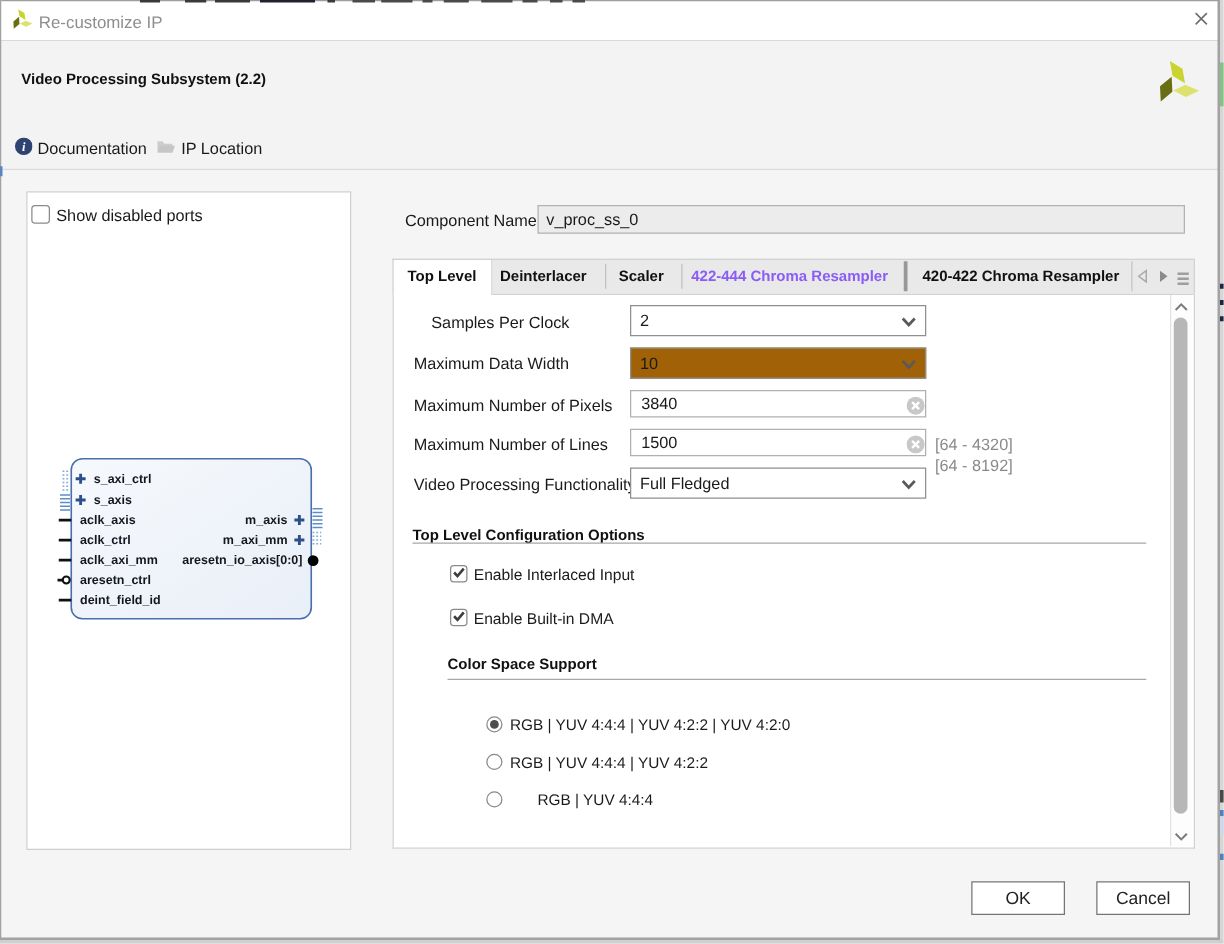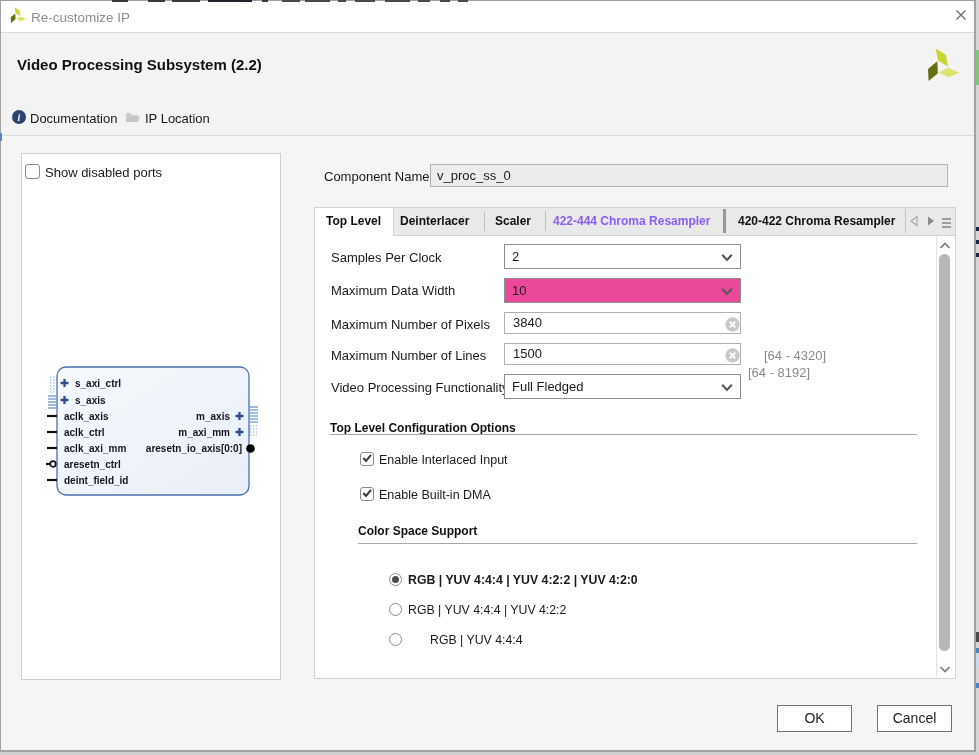--- a/index.html
+++ b/index.html
@@ -16,21 +16,21 @@
   <polygon points="8.9,2.7 19,9 21,20.5 11,14.5" fill="#c9d42e"></polygon>
   <polygon points="10.3,15.3 1,22.9 1.6,35.1 10.9,27.3" fill="#6a6e12"></polygon>
   <polygon points="11.7,26.4 21.2,21.7 32.4,26.5 21.6,31.6" fill="#dde26e"></polygon>
 </svg>
 <div class="abs" style="left:31px;top:9.5px;font-size:13.5px;color:#8e8e8e;">Re-customize IP</div>
 <svg class="abs" style="left:955px;top:9px;" width="12" height="12" viewBox="0 0 12 12">
   <path d="M1.5 1.5 L10.5 10.5 M10.5 1.5 L1.5 10.5" stroke="#6e6e6e" stroke-width="1.3"></path>
 </svg>
 
 <div class="abs" style="left:0;top:33px;width:979px;height:102px;background:#f3f3f3;border-bottom:1px solid #dbdbdb;"></div>
-<div class="abs" style="left:17px;top:56px;font-size:15px;font-weight:bold;color:#111;">Video Processing Subsystem (2.2)</div>
+<div class="abs" style="left:17px;top:56px;font-size:12px;font-weight:bold;color:#111;">Video Processing Subsystem (2.2)</div>
 <svg class="abs" style="left:927px;top:46px;" width="34" height="36" viewBox="0 0 34 36">
   <polygon points="8.9,2.7 19,9 21,20.5 11,14.5" fill="#c9d42e"></polygon>
   <polygon points="10.3,15.3 1,22.9 1.6,35.1 10.9,27.3" fill="#6a6e12"></polygon>
   <polygon points="11.7,26.4 21.2,21.7 32.4,26.5 21.6,31.6" fill="#dde26e"></polygon>
 </svg>
 
 <svg class="abs" style="left:12px;top:110px;" width="14" height="14" viewBox="0 0 14 14">
   <circle cx="7" cy="7" r="7" fill="#2e4372"></circle>
   <text x="7" y="10.6" font-size="10" font-family="Liberation Serif" font-style="italic" font-weight="bold" fill="#fff" text-anchor="middle">i</text>
 </svg>
@@ -151,47 +151,47 @@
 
 <div class="abs" style="left:936px;top:236px;width:17px;height:441px;background:#fdfdfd;border-left:1px solid #e3e3e3;"></div>
 <svg class="abs" style="left:939px;top:241px;" width="12" height="9" viewBox="0 0 12 9">
   <path d="M1.5 7 L6 2.5 L10.5 7" fill="none" stroke="#7a7a7a" stroke-width="1.6"></path>
 </svg>
 <svg class="abs" style="left:939px;top:665px;" width="12" height="9" viewBox="0 0 12 9">
   <path d="M1.5 2 L6 6.5 L10.5 2" fill="none" stroke="#7a7a7a" stroke-width="1.6"></path>
 </svg>
 <div class="abs" style="left:939px;top:254px;width:11px;height:397px;background:#b7b7b7;border-radius:5.5px;"></div>
 
-<div class="abs lbl" style="left:331px;top:249.5px;">Samples Per Clock</div>
+<div class="abs lbl" style="left:345px;top:249.5px;">Samples Per Clock</div>
 <div class="abs" style="left:504px;top:244px;width:237px;height:25px;background:#fff;border:1px solid #8f8f8f;font-size:13px;color:#1a1a1a;line-height:23px;padding-left:7px;box-sizing:border-box;">2</div>
 <svg class="abs" style="left:721px;top:253px;" width="12" height="9" viewBox="0 0 12 9">
   <path d="M1.2 1.8 L6 7 L10.8 1.8" fill="none" stroke="#5a5a5a" stroke-width="2.2"></path>
 </svg>
 
 <div class="abs lbl" style="left:331px;top:283px;">Maximum Data Width</div>
-<div class="abs" style="left:504px;top:277.5px;width:237px;height:25px;background:#ec4899;border:1px solid #8f8f8f;font-size:13px;color:#1a1a1a;line-height:23px;padding-left:7px;box-sizing:border-box;">10</div>
+<div class="abs" style="left:504px;top:277.5px;width:237px;height:25px;background:#a16207;border:1px solid #8f8f8f;font-size:13px;color:#1a1a1a;line-height:23px;padding-left:7px;box-sizing:border-box;">10</div>
 <svg class="abs" style="left:721px;top:286.5px;" width="12" height="9" viewBox="0 0 12 9">
   <path d="M1.2 1.8 L6 7 L10.8 1.8" fill="none" stroke="#5a5a5a" stroke-width="2.2"></path>
 </svg>
 
 <div class="abs lbl" style="left:331px;top:316.5px;">Maximum Number of Pixels</div>
 <div class="abs" style="left:504px;top:312px;width:237px;height:22px;background:#fff;border:1px solid #b0b0b0;font-size:13px;color:#1a1a1a;line-height:20px;padding-left:8px;box-sizing:border-box;">3840</div>
 <svg class="abs" style="left:724.5px;top:316.5px;" width="15" height="15" viewBox="0 0 15 15">
   <circle cx="7.5" cy="7.5" r="7.2" fill="#c8c8c8"></circle>
   <path d="M4.7 4.7 L10.3 10.3 M10.3 4.7 L4.7 10.3" stroke="#fff" stroke-width="1.9"></path>
 </svg>
 <div class="abs lbl" style="left:748px;top:317px;color:#8a8a8a;margin-top:48px;">[64 - 8192]</div>
 
 <div class="abs lbl" style="left:331px;top:347.5px;">Maximum Number of Lines</div>
 <div class="abs" style="left:504px;top:343px;width:237px;height:22px;background:#fff;border:1px solid #b0b0b0;font-size:13px;color:#1a1a1a;line-height:20px;padding-left:8px;box-sizing:border-box;">1500</div>
 <svg class="abs" style="left:724.5px;top:347.5px;" width="15" height="15" viewBox="0 0 15 15">
   <circle cx="7.5" cy="7.5" r="7.2" fill="#c8c8c8"></circle>
   <path d="M4.7 4.7 L10.3 10.3 M10.3 4.7 L4.7 10.3" stroke="#fff" stroke-width="1.9"></path>
 </svg>
-<div class="abs lbl" style="left:748px;top:348px;color:#8a8a8a;margin-left:16px;">[64 - 4320]</div>
+<div class="abs lbl" style="left:748px;top:348px;color:#8a8a8a;">[64 - 4320]</div>
 
 <div class="abs lbl" style="left:331px;top:379.5px;">Video Processing Functionality</div>
 <div class="abs" style="left:504px;top:374px;width:237px;height:25px;background:#fff;border:1px solid #8f8f8f;font-size:13px;color:#1a1a1a;line-height:23px;padding-left:7px;box-sizing:border-box;">Full Fledged</div>
 <svg class="abs" style="left:721px;top:383px;" width="12" height="9" viewBox="0 0 12 9">
   <path d="M1.2 1.8 L6 7 L10.8 1.8" fill="none" stroke="#5a5a5a" stroke-width="2.2"></path>
 </svg>
 
 <div class="abs" style="left:330px;top:421px;font-size:12px;font-weight:bold;color:#111;text-align:center;">Top Level Configuration Options</div>
 <div class="abs" style="left:330px;top:434px;width:587px;height:1px;background:#a8a8a8;"></div>
 
@@ -205,21 +205,21 @@
 <svg class="abs" style="left:361px;top:487px;" width="12" height="12" viewBox="0 0 12 12">
   <path d="M2.3 6 L5 8.9 L10 2.9" fill="none" stroke="#3d3d3d" stroke-width="2.1"></path>
 </svg>
 <div class="abs" style="left:379px;top:487.5px;font-size:12.5px;color:#1a1a1a;white-space:nowrap;">Enable Built-in DMA</div>
 
 <div class="abs" style="left:358px;top:524px;font-size:12px;font-weight:bold;color:#111;">Color Space Support</div>
 <div class="abs" style="left:358px;top:543px;width:559px;height:1px;background:#a8a8a8;"></div>
 
 <div class="abs" style="left:389px;top:573px;width:13px;height:13px;background:#fff;border:1px solid #8a8a8a;border-radius:50%;box-sizing:border-box;"></div>
 <div class="abs" style="left:392px;top:576px;width:7px;height:7px;background:#4d4d4d;border-radius:50%;"></div>
-<div class="abs" style="left:408px;top:573px;font-size:12.3px;color:#1a1a1a;white-space:nowrap;font-weight:bold;">RGB | YUV 4:4:4 | YUV 4:2:2 | YUV 4:2:0</div>
+<div class="abs" style="left:408px;top:573px;font-size:12.3px;color:#1a1a1a;white-space:nowrap;">RGB | YUV 4:4:4 | YUV 4:2:2 | YUV 4:2:0</div>
 
 <div class="abs" style="left:389px;top:603px;width:13px;height:13px;background:#fff;border:1px solid #8a8a8a;border-radius:50%;box-sizing:border-box;"></div>
 <div class="abs" style="left:408px;top:603px;font-size:12.3px;color:#1a1a1a;white-space:nowrap;">RGB | YUV 4:4:4 | YUV 4:2:2</div>
 
 <div class="abs" style="left:389px;top:633px;width:13px;height:13px;background:#fff;border:1px solid #8a8a8a;border-radius:50%;box-sizing:border-box;"></div>
 <div class="abs" style="left:408px;top:633px;font-size:12.3px;color:#1a1a1a;white-space:nowrap;margin-left:22px;">RGB | YUV 4:4:4</div>
 
 <div class="abs" style="left:777px;top:705px;width:75px;height:27px;background:#fff;border:1px solid #747474;box-sizing:border-box;font-size:14px;color:#222;text-align:center;line-height:25px;">OK</div>
 <div class="abs" style="left:877px;top:705px;width:75px;height:27px;background:#fff;border:1px solid #747474;box-sizing:border-box;font-size:14px;color:#222;text-align:center;line-height:25px;">Cancel</div>
 

